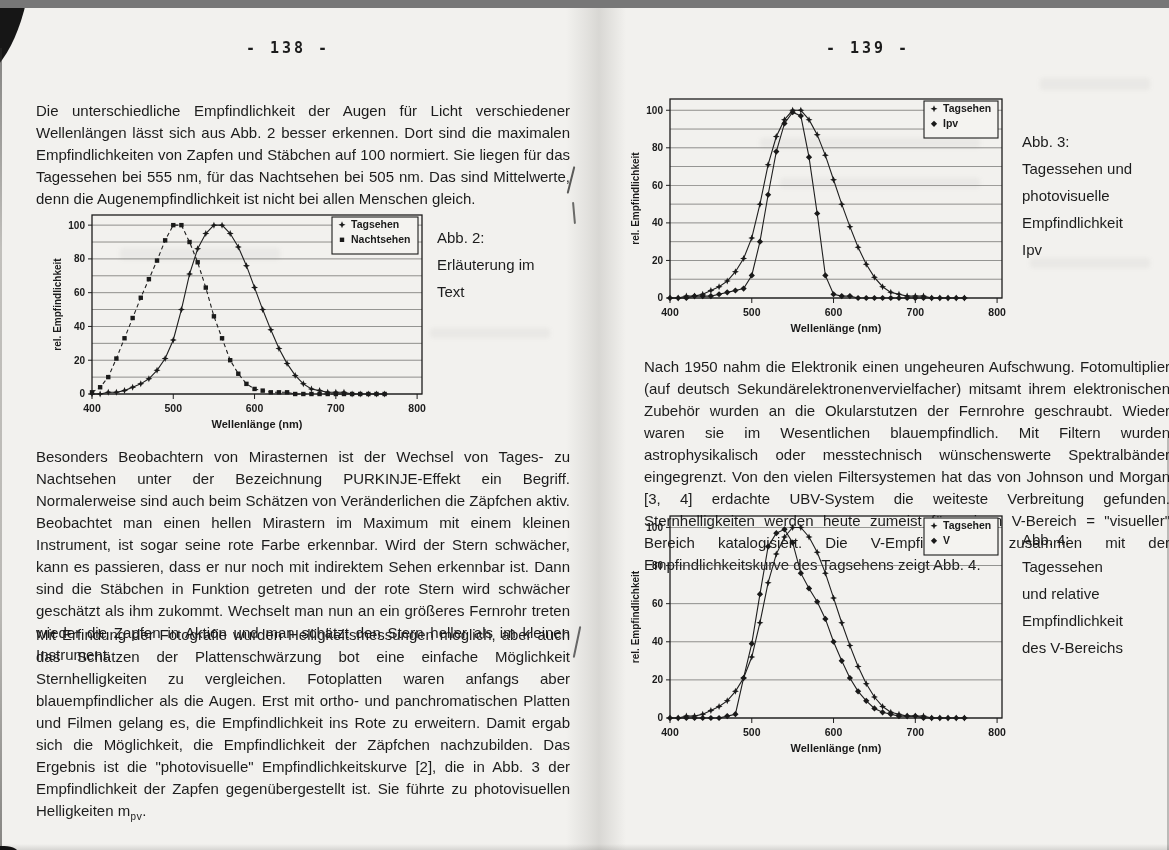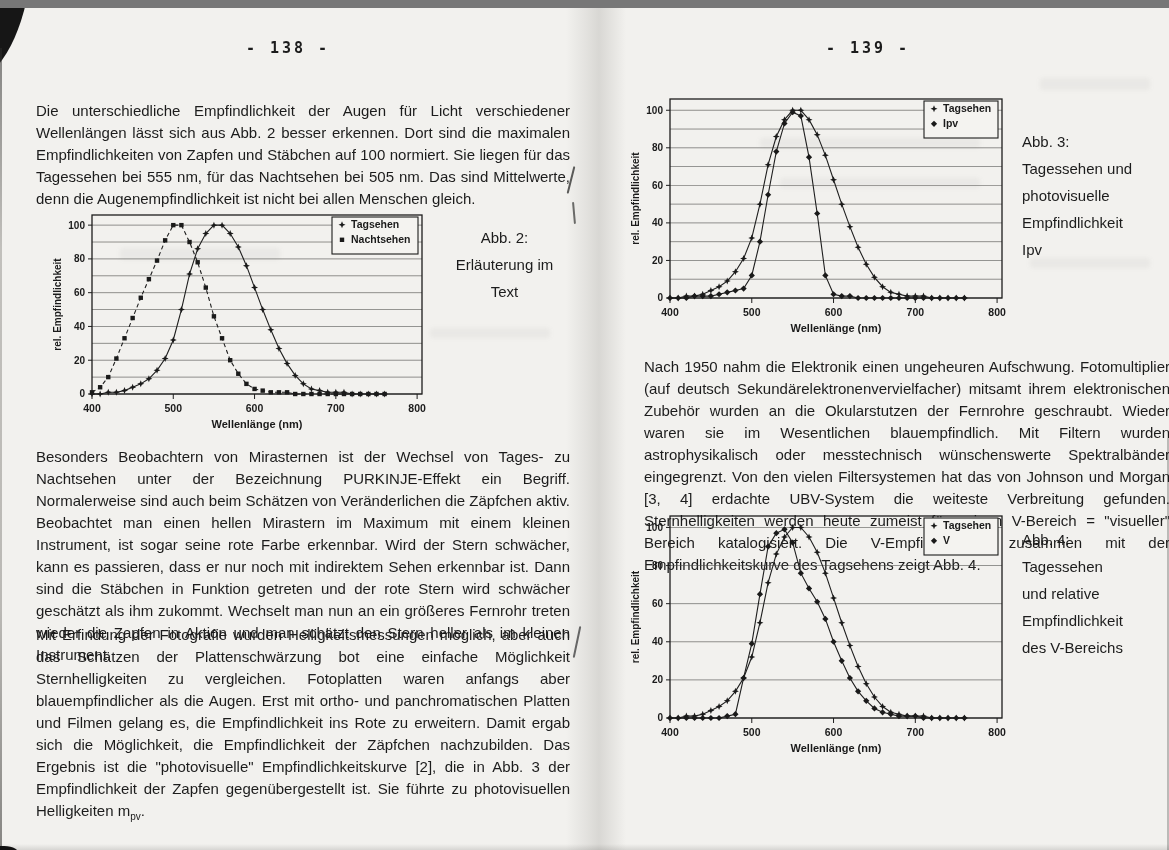--- a/index.html
+++ b/index.html
@@ -27,21 +27,21 @@
   .pen{position:absolute;width:2px;background:#5a5a58;border-radius:2px;}
   .pen1{left:570px;top:158px;height:28px;transform:rotate(14deg);}
   .pen2{left:573px;top:194px;height:22px;transform:rotate(-5deg);background:#6a6a68;}
   .pen3{left:576px;top:618px;height:32px;transform:rotate(12deg);background:#666;}
   .ghost{position:absolute;background:rgba(110,108,100,.06);filter:blur(2px);border-radius:3px;}
   
   .pagenum{position:absolute;top:31px;width:110px;text-align:center;
     font-family:"DejaVu Sans Mono",monospace;font-size:15px;font-weight:700;letter-spacing:3px;}
   .body-text{position:absolute;margin:0;font-size:15px;line-height:22px;
     text-align:justify;text-justify:inter-word;}
-  .body-text sub{font-size:10px;}
+  .body-text sub{font-size:10px;font-family:Liberation Mono, monospace;}
   .caption{position:absolute;font-size:15px;line-height:27px;white-space:pre-line;}
   
   .chart{position:absolute;}
   .chart svg text{font-family:"Liberation Sans",sans-serif;fill:#1b1b1b;}
 </style>
 </head>
 <body>
 
 <div class="scan">
 
@@ -179,21 +179,21 @@
         <rect x="308.0266009852217" y="187.8" width="4.4" height="4.4" fill="#1a1a1a"></rect>
         <rect x="316.1546798029557" y="187.8" width="4.4" height="4.4" fill="#1a1a1a"></rect>
         <rect x="324.28275862068966" y="187.8" width="4.4" height="4.4" fill="#1a1a1a"></rect>
         <rect x="332.41083743842364" y="187.8" width="4.4" height="4.4" fill="#1a1a1a"></rect>
         <rect x="282" y="13" width="86" height="37" fill="#f4f3f0" stroke="#1d1d1d" stroke-width="1.1"></rect>
         <path d="M292 17.3L293 19.8L295.5 20.8L293 21.8L292 24.3L291 21.8L288.5 20.8L291 19.8Z" fill="#1a1a1a"></path>
         <text x="301" y="24" font-size="10.5" font-weight="bold">Tagsehen</text>
         <rect x="289.8" y="33.599999999999994" width="4.4" height="4.4" fill="#1a1a1a"></rect>
         <text x="301" y="39" font-size="10.5" font-weight="bold">Nachtsehen</text>
       </svg></div>
-  <div class="caption" style="left:437px;top:216px;width:135px;text-align:center;">Abb. 2:
+  <div class="caption" style="left:437px;top:216px;width:135px;">Abb. 2:
 Erläuterung im
 Text</div>
 
   <p class="body-text" style="left:36px;top:438px;width:534px;">Besonders Beobachtern von Mirasternen ist der Wechsel von Tages- zu Nachtsehen unter der Bezeichnung PURKINJE-Effekt ein Begriff. Normalerweise sind auch beim Schätzen von Veränderlichen die Zäpfchen aktiv. Beobachtet man einen hellen Mirastern im Maximum mit einem kleinen Instrument, ist sogar seine rote Farbe erkennbar. Wird der Stern schwächer, kann es passieren, dass er nur noch mit indirektem Sehen erkennbar ist. Dann sind die Stäbchen in Funktion getreten und der rote Stern wird schwächer geschätzt als ihm zukommt. Wechselt man nun an ein größeres Fernrohr treten wieder die Zapfen in Aktion und man schätzt den Stern heller als im kleinen Instrument.</p>
 
   <p class="body-text" style="left:36px;top:616px;width:534px;"><span>Mit Erfindung der Fotografie wurden Helligkeitsmessungen möglich, aber auch das Schätzen der Plattenschwärzung bot eine einfache Möglichkeit Sternhelligkeiten zu vergleichen. Fotoplatten waren anfangs aber blauempfindlicher als die Augen. Erst mit ortho- und panchromatischen Platten und Filmen gelang es, die Empfindlichkeit ins Rote zu erweitern. Damit ergab sich die Möglichkeit, die Empfindlichkeit der Zäpfchen nachzubilden. Das Ergebnis ist die "photovisuelle" Empfindlichkeitskurve [2], die in Abb. 3 der Empfindlichkeit der Zapfen gegenübergestellt ist. Sie führte zu photovisuellen Helligkeiten m</span><sub>pv</sub><span>.</span></p>
 
   <div class="chart" style="left:628px;top:80px;"><svg width="382" height="252">
         <line x1="42" y1="210" x2="374" y2="210" stroke="#4a4a48" stroke-width="0.7" opacity="0.85"></line>
         <line x1="42" y1="191.22641509433961" x2="374" y2="191.22641509433961" stroke="#4a4a48" stroke-width="0.7" opacity="0.85"></line>

